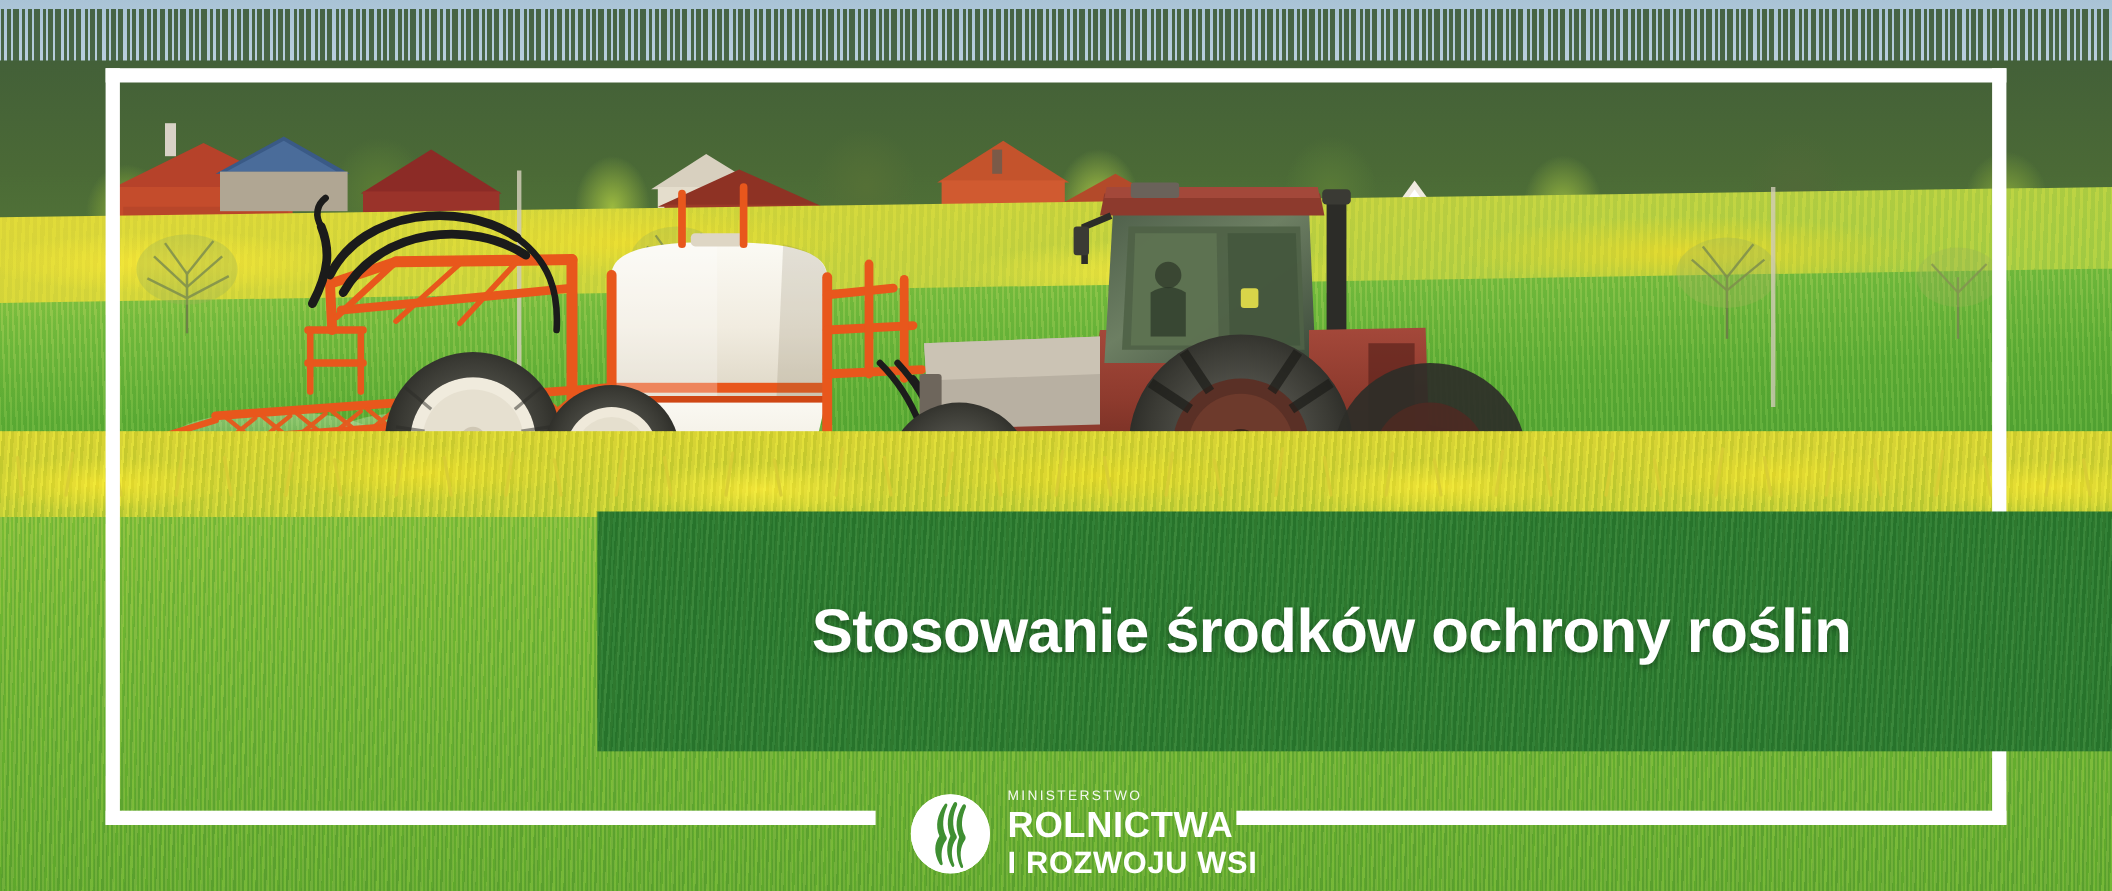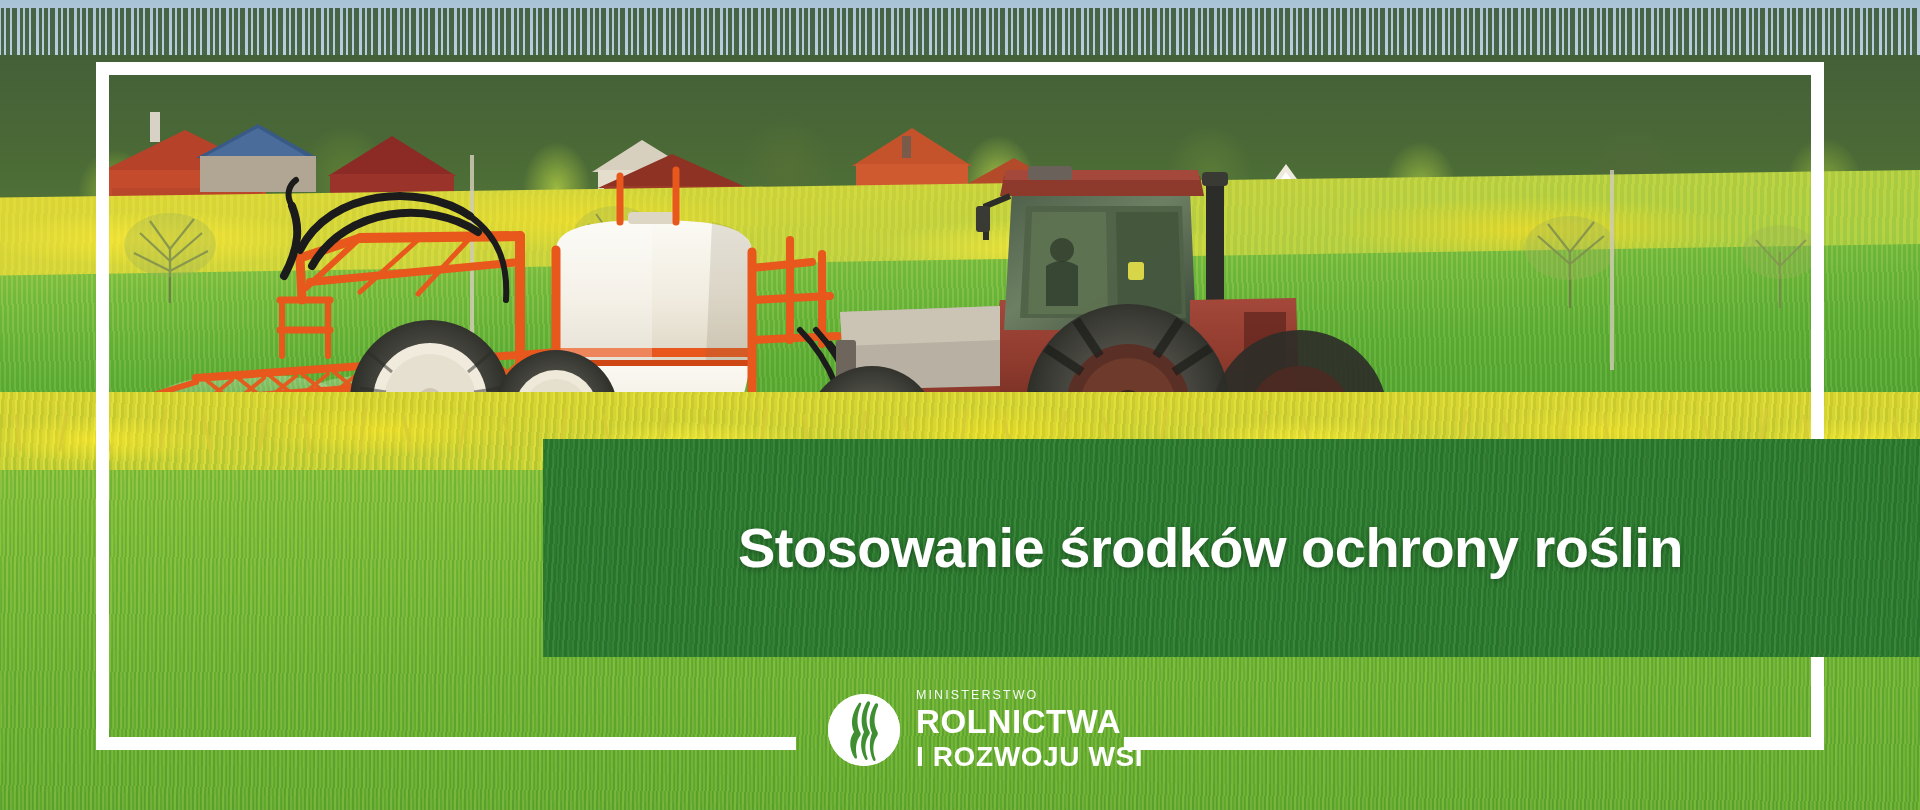--- a/index.html
+++ b/index.html
@@ -149,21 +149,21 @@
   }
   .frame-bottom-left{
     position:absolute;left:96px;top:737px;width:700px;height:13px;background:#fff;
   }
   .frame-bottom-right{
     position:absolute;left:1124px;top:737px;width:700px;height:13px;background:#fff;
   }
 
   
   .banner{
-    position:absolute;left:543px;top:439px;width:1377px;height:218px;
+    position:absolute;left:543px;top:465px;width:1377px;height:218px;
     background:#2a7c2e;
     background-image:
       repeating-linear-gradient(93deg, rgba(255,255,255,.045) 0 2px, rgba(0,0,0,.07) 2px 5px),
       repeating-linear-gradient(-85deg, rgba(180,230,120,.05) 0 3px, transparent 3px 8px);
     display:flex;flex-direction:column;justify-content:center;
     padding:0 96px 0 54px;
   }
   .line1{
     color:#ffffff;
     font-family:"Liberation Sans", sans-serif;
@@ -191,21 +191,21 @@
   .line2 .accent{
     color:#5fe024;
     font-weight:bold;
     font-size:56px;
     letter-spacing:-.5px;
     margin-left:14px;
   }
 
   
   .logo{
-    position:absolute;left:828px;top:688px;
+    position:absolute;left:828px;top:716px;
     display:flex;align-items:center;gap:16px;
   }
   .logo-mark{
     width:72px;height:72px;border-radius:50%;
     background:#ffffff;position:relative;flex:0 0 auto;
   }
   .logo-text{display:flex;flex-direction:column;justify-content:center;color:#fff;}
   .logo-l1{font-size:12.5px;letter-spacing:2.1px;font-weight:400;opacity:.93;line-height:1.25;}
   .logo-l2{font-size:33px;letter-spacing:.6px;font-weight:bold;line-height:1.12;}
   .logo-l3{font-size:28px;letter-spacing:.6px;font-weight:bold;line-height:1.12;}

